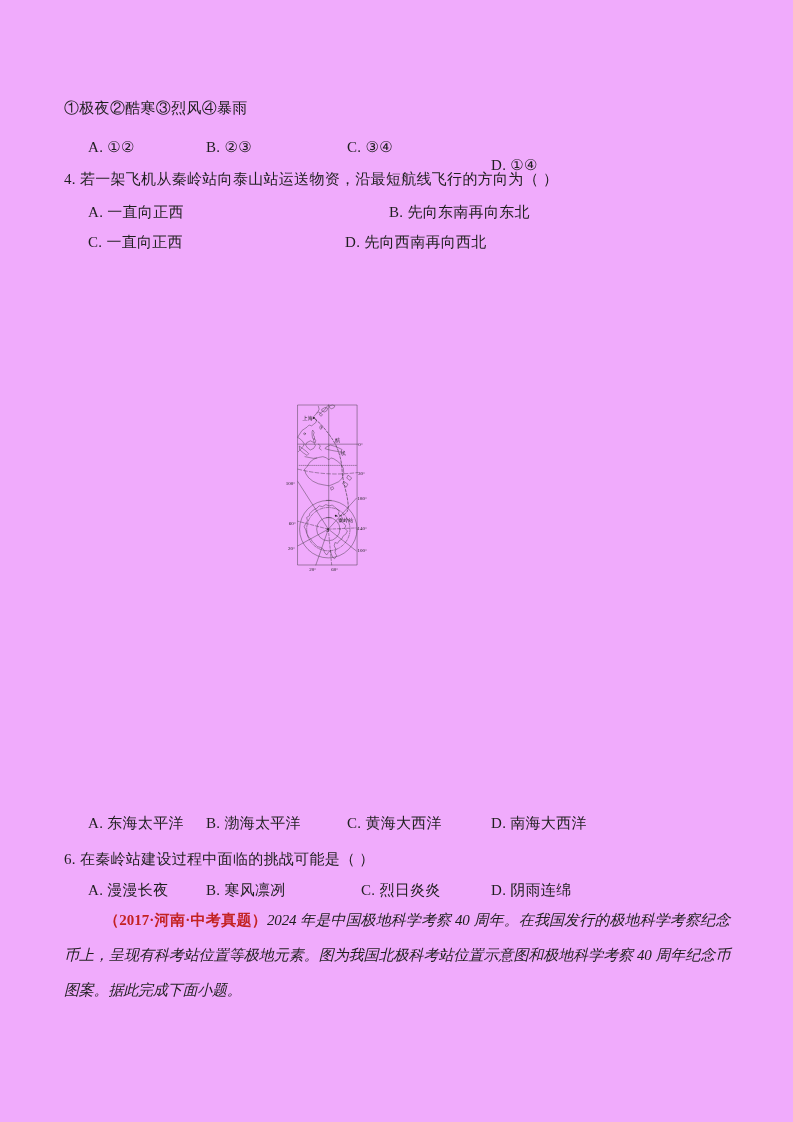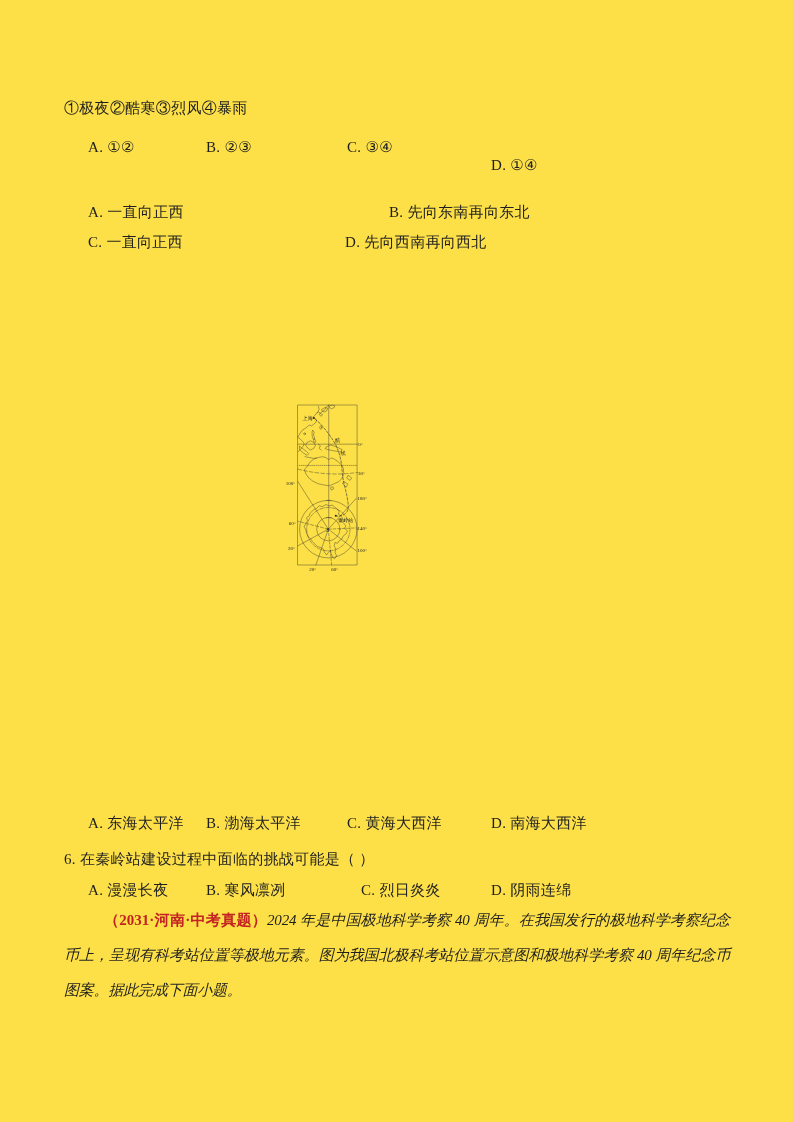--- a/index.html
+++ b/index.html
@@ -1,20 +1,20 @@
 <!DOCTYPE html>
 <html><head>
 <meta charset="utf-8">
 <style>
   html, body { margin: 0; padding: 0; background: #ffffff; }
   .page {
     position: relative;
     width: 793px;
     height: 1122px;
-    background: #fde047;
+    background: #f0abfc;
     font-family: "Liberation Serif", "DejaVu Serif", serif;
     color: #1f1f1f;
     overflow: hidden;
   }
   .line {
     position: absolute;
     font-size: 15px;
     line-height: 20px;
     white-space: nowrap;
     letter-spacing: 0.3px;
@@ -59,20 +59,21 @@
 
 <div class="page">
 
   <div class="line" style="left:64px; top:98px;">①极夜②酷寒③烈风④暴雨</div>
 
   <div class="line opt" style="left:88px;  top:137px;">A. ①②</div>
   <div class="line opt" style="left:206px; top:137px;">B. ②③</div>
   <div class="line opt" style="left:347px; top:137px;">C. ③④</div>
   <div class="line opt" style="left:491px; top:137px;margin-top:18px;">D. ①④</div>
 
+  <div class="line stem" style="left:64px; top:169px;">4. 若一架飞机从秦岭站向泰山站运送物资，沿最短航线飞行的方向为（ ）</div>
   <div class="line opt" style="left:88px;  top:202px;">A. 一直向正西</div>
   <div class="line opt" style="left:345px; top:202px;margin-left:44px;">B. 先向东南再向东北</div>
   <div class="line opt" style="left:88px;  top:232px;">C. 一直向正西</div>
   <div class="line opt" style="left:345px; top:232px;text-align:center;">D. 先向西南再向西北</div>
 
 
   <div class="map-wrap">
     <svg width="200" height="415" viewBox="280 355 480 770">
       <g fill="none" stroke="#2b2b2b" stroke-width="1" stroke-linecap="round" stroke-linejoin="round">
 
@@ -167,15 +168,15 @@
   <div class="line opt" style="left:206px; top:813px;">B. 渤海太平洋</div>
   <div class="line opt" style="left:347px; top:813px;">C. 黄海大西洋</div>
   <div class="line opt" style="left:491px; top:813px;">D. 南海大西洋</div>
 
   <div class="line stem" style="left:64px; top:849px;">6. 在秦岭站建设过程中面临的挑战可能是（ ）</div>
   <div class="line opt" style="left:88px;  top:880px;">A. 漫漫长夜</div>
   <div class="line opt" style="left:206px; top:880px;">B. 寒风凛冽</div>
   <div class="line opt" style="left:361px; top:880px;">C. 烈日炎炎</div>
   <div class="line opt" style="left:491px; top:880px;">D. 阴雨连绵</div>
 
-  <div class="passage" style="top:903px;"><span class="tag">（2031·河南·中考真题）</span><span>2024 年是中国极地科学考察 40 周年。在我国发行的极地科学考察纪念币上，呈现有科考站位置等极地元素。图为我国北极科考站位置示意图和极地科学考察 40 周年纪念币图案。据此完成下面小题。</span></div>
+  <div class="passage" style="top:903px;"><span class="tag">（2017·河南·中考真题）</span><span>2024 年是中国极地科学考察 40 周年。在我国发行的极地科学考察纪念币上，呈现有科考站位置等极地元素。图为我国北极科考站位置示意图和极地科学考察 40 周年纪念币图案。据此完成下面小题。</span></div>
 
 </div>
 
 </body></html>

